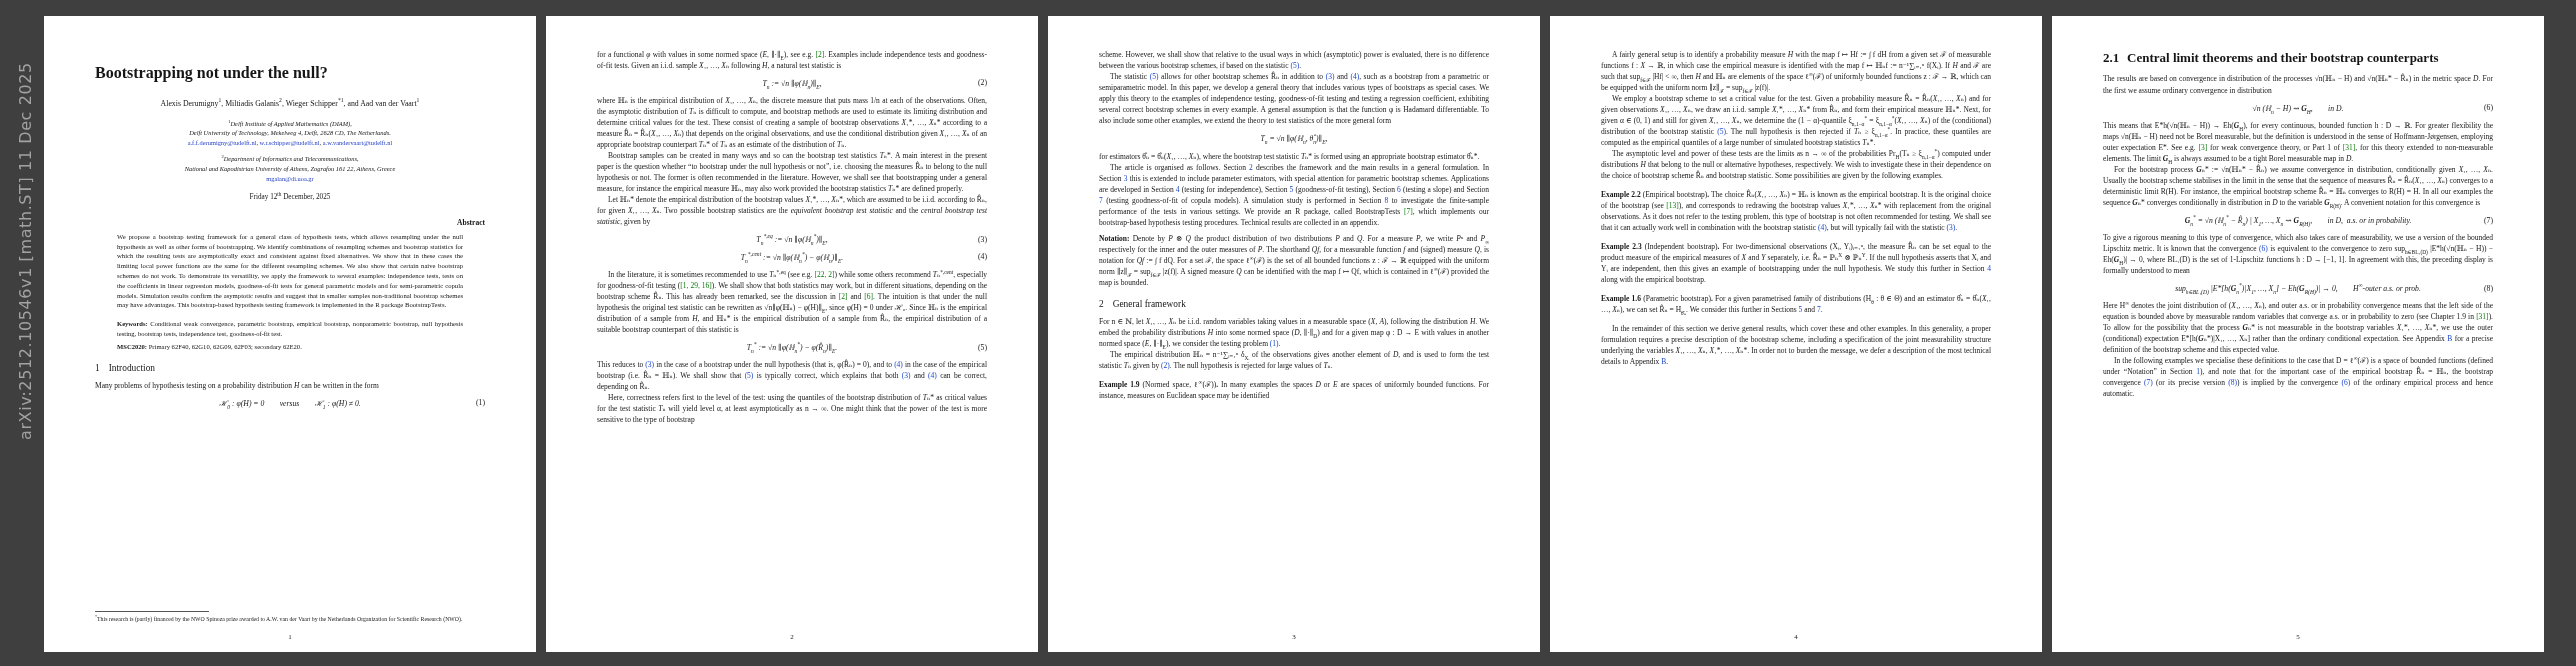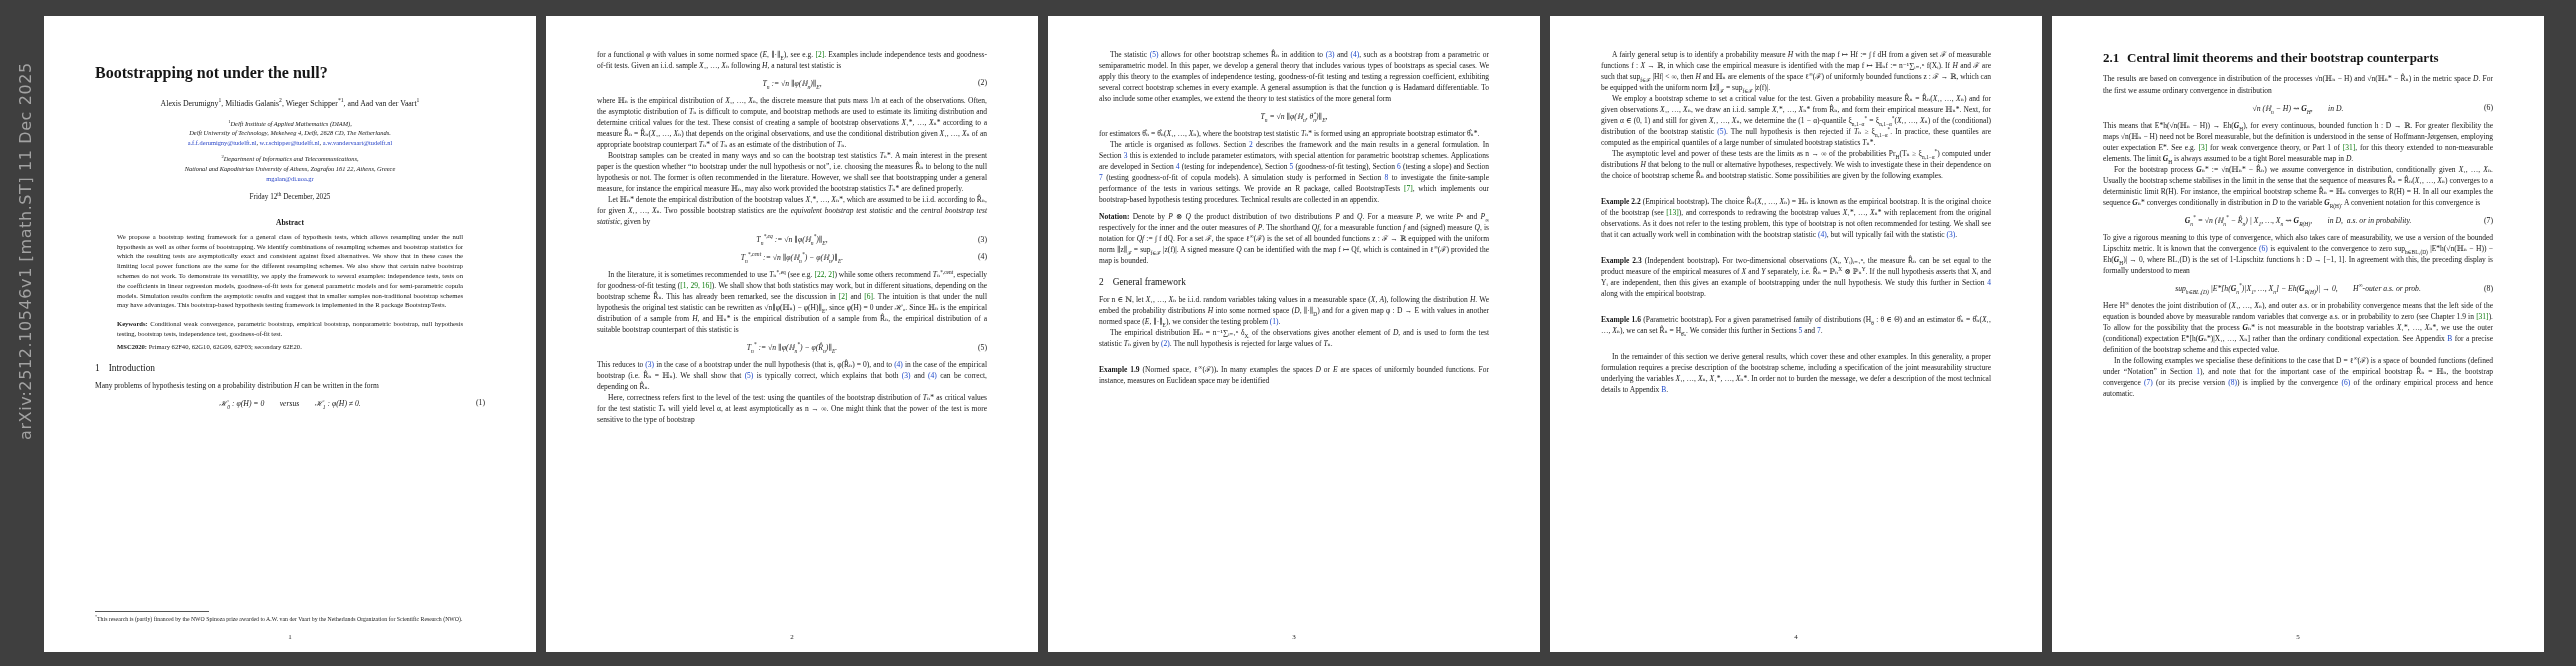--- a/index.html
+++ b/index.html
@@ -14,21 +14,21 @@
     font-size:16px; color:#a2a2a2; letter-spacing:0.6px;
   }
 
   .pages { position:absolute; left:44px; top:15.6px; display:flex; gap:10px; }
   .page  { width:492px; height:636px; background:#ffffff; position:relative;
            padding:33px 51px 28px; overflow:hidden; color:#161616; }
   .pageno { position:absolute; bottom:11px; left:0; right:0; text-align:center; font-size:7px; color:#222; }
 
   p.body { font-size:7.5px; line-height:1.47; text-align:justify; color:#161616; }
   p.indent { text-indent:11px; }
-  p.ex { margin:15px 0; }
+  p.ex { margin:8px 0; }
   .cont { margin-bottom:0.6px; }
 
   .eq { display:flex; align-items:center; margin:7.2px 0; font-size:7.7px; }
   .eq .eq-body { flex:1; text-align:center; font-style:italic; }
   .eq .eq-num  { width:24.5px; text-align:right; font-style:normal; }
 
   h2.section { font-size:9.4px; font-weight:400; margin:11px 0 6.7px; }
   h2.section .sec-num { margin-right:9px; }
   h3.subsection { font-size:13px; font-weight:700; margin:1.1px 0 7.8px; }
   h3.subsection .sec-num { margin-right:7.8px; }
@@ -37,21 +37,21 @@
   .ref  { color:#1a46c8; }
   .link { color:#2743c7; }
   sup,sub { font-size:0.72em; line-height:0; }
   .bb { font-weight:700; font-style:italic; }
 
   
   .title   { font-size:16px; font-weight:700; text-align:left; margin:15.6px 0 16.7px; }
   .authors { font-size:7.8px; text-align:center; margin-bottom:11px; }
   .affil   { font-size:6.4px; text-align:center; line-height:1.5; margin-bottom:6.7px; }
   .date    { font-size:7.2px; text-align:center; margin:10px 0 16.7px; }
-  .abstract-head { font-size:7.5px; font-weight:700; text-align:center; margin-bottom:5px; }
+  .abstract-head { font-size:7.5px; font-weight:700; text-align:right; margin-bottom:5px; }
   .abstract { font-size:6.7px; line-height:1.46; text-align:justify; margin:0 22px 9px; }
   .kw  { font-size:6.6px; line-height:1.46; text-align:justify; margin:0 22px 3.9px; }
   .sec1-head { margin-top:12.2px; }
   .footnote { position:absolute; left:51px; right:51px; bottom:28px; font-size:5.8px; line-height:1.42; color:#222; }
   .footnote::before { content:""; display:block; width:114px; border-top:0.6px solid #555; margin-bottom:3.3px; }
 </style>
 </head>
 <body>
 
 <div class="arxiv-banner">arXiv:2512.10546v1  [math.ST]  11 Dec 2025</div>
@@ -106,20 +106,21 @@
       <span class="eq-num"></span>
       <span class="eq-body">T<sub>n</sub><sup>*</sup> := √n ∥φ(ℍ<sub>n</sub><sup>*</sup>) − φ(R̂<sub>n</sub>)∥<sub>E</sub>.</span>
       <span class="eq-num">(5)</span>
     </div>
     <p class="body">This reduces to <span class="ref">(3)</span> in the case of a bootstrap under the null hypothesis (that is, φ(R̂ₙ) = 0), and to <span class="ref">(4)</span> in the case of the empirical bootstrap (i.e. R̂ₙ = ℍₙ). We shall show that <span class="ref">(5)</span> is typically correct, which explains that both <span class="ref">(3)</span> and <span class="ref">(4)</span> can be correct, depending on R̂ₙ.</p>
     <p class="body indent">Here, correctness refers first to the level of the test: using the quantiles of the bootstrap distribution of <i>T</i>ₙ* as critical values for the test statistic <i>T</i>ₙ will yield level α, at least asymptotically as n → ∞. One might think that the power of the test is more sensitive to the type of bootstrap</p>
     <div class="pageno">2</div>
   </div>
 
   <div class="page">
+    <p class="body cont">scheme. However, we shall show that relative to the usual ways in which (asymptotic) power is evaluated, there is no difference between the various bootstrap schemes, if based on the statistic <span class="ref">(5)</span>.</p>
     <p class="body indent">The statistic <span class="ref">(5)</span> allows for other bootstrap schemes R̂ₙ in addition to <span class="ref">(3)</span> and <span class="ref">(4)</span>, such as a bootstrap from a parametric or semiparametric model. In this paper, we develop a general theory that includes various types of bootstraps as special cases. We apply this theory to the examples of independence testing, goodness-of-fit testing and testing a regression coefficient, exhibiting several correct bootstrap schemes in every example. A general assumption is that the function φ is Hadamard differentiable. To also include some other examples, we extend the theory to test statistics of the more general form</p>
     <div class="eq">
       <span class="eq-num"></span>
       <span class="eq-body">T<sub>n</sub> = √n ∥φ(ℍ<sub>n</sub>, θ̂<sub>n</sub>)∥<sub>E</sub>,</span>
       <span class="eq-num"></span>
     </div>
     <p class="body">for estimators θ̂ₙ = θ̂ₙ(<i>X</i>₁, …, <i>X</i>ₙ), where the bootstrap test statistic <i>T</i>ₙ* is formed using an appropriate bootstrap estimator θ̂ₙ*.</p>
     <p class="body indent">The article is organised as follows. Section <span class="ref">2</span> describes the framework and the main results in a general formulation. In Section <span class="ref">3</span> this is extended to include parameter estimators, with special attention for parametric bootstrap schemes. Applications are developed in Section <span class="ref">4</span> (testing for independence), Section <span class="ref">5</span> (goodness-of-fit testing), Section <span class="ref">6</span> (testing a slope) and Section <span class="ref">7</span> (testing goodness-of-fit of copula models). A simulation study is performed in Section <span class="ref">8</span> to investigate the finite-sample performance of the tests in various settings. We provide an R package, called BootstrapTests <span class="cite">[7]</span>, which implements our bootstrap-based hypothesis testing procedures. Technical results are collected in an appendix.</p>
     <p class="body" style="margin-top:5.6px"><b>Notation:</b> Denote by <i>P</i> ⊗ <i>Q</i> the product distribution of two distributions <i>P</i> and <i>Q</i>. For a measure <i>P</i>, we write <i>P</i>ⁿ and <i>P</i><sub>∞</sub> respectively for the inner and the outer measures of <i>P</i>. The shorthand <i>Qf</i>, for a measurable function <i>f</i> and (signed) measure <i>Q</i>, is notation for <i>Qf</i> := ∫ f dQ. For a set ℱ, the space ℓ<sup>∞</sup>(ℱ) is the set of all bounded functions z : ℱ → ℝ equipped with the uniform norm ∥z∥<sub>ℱ</sub> = sup<sub>f∈ℱ</sub> |z(f)|. A signed measure <i>Q</i> can be identified with the map f ↦ Qf, which is contained in ℓ<sup>∞</sup>(ℱ) provided the map is bounded.</p>
     <h2 class="section">

